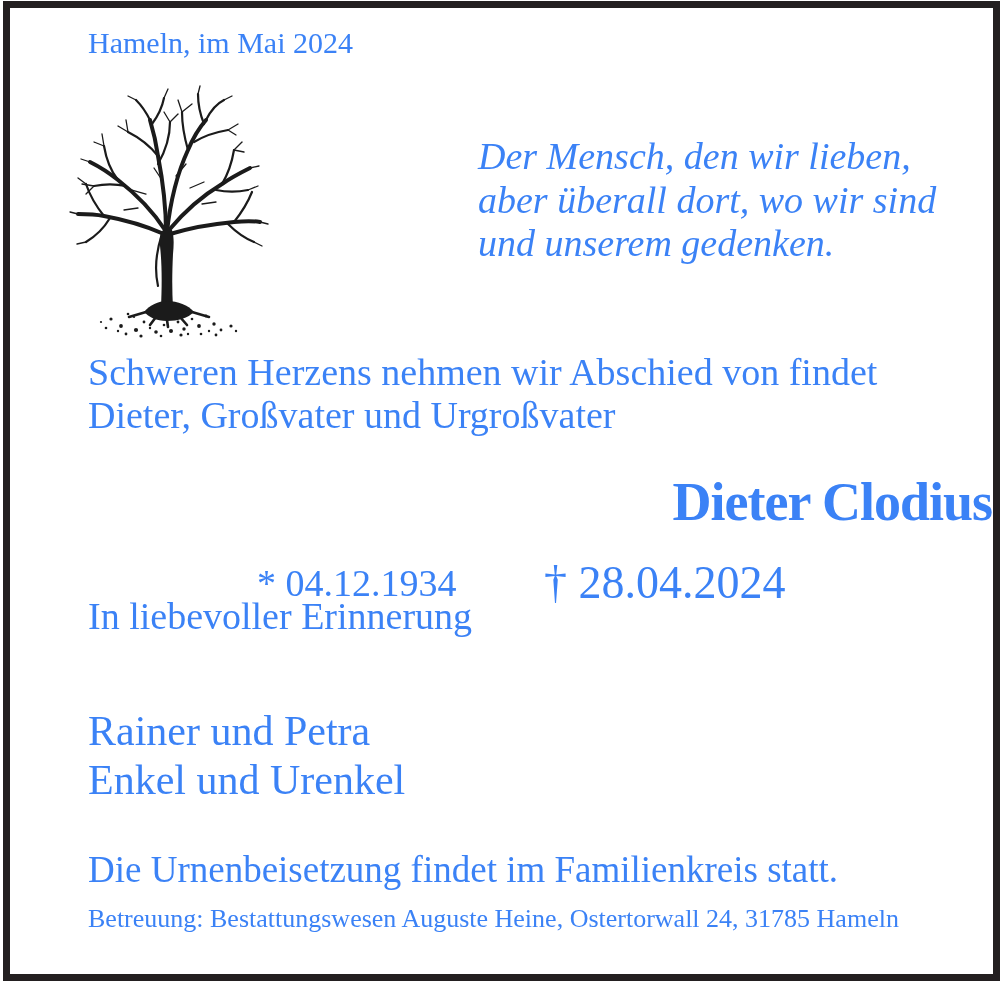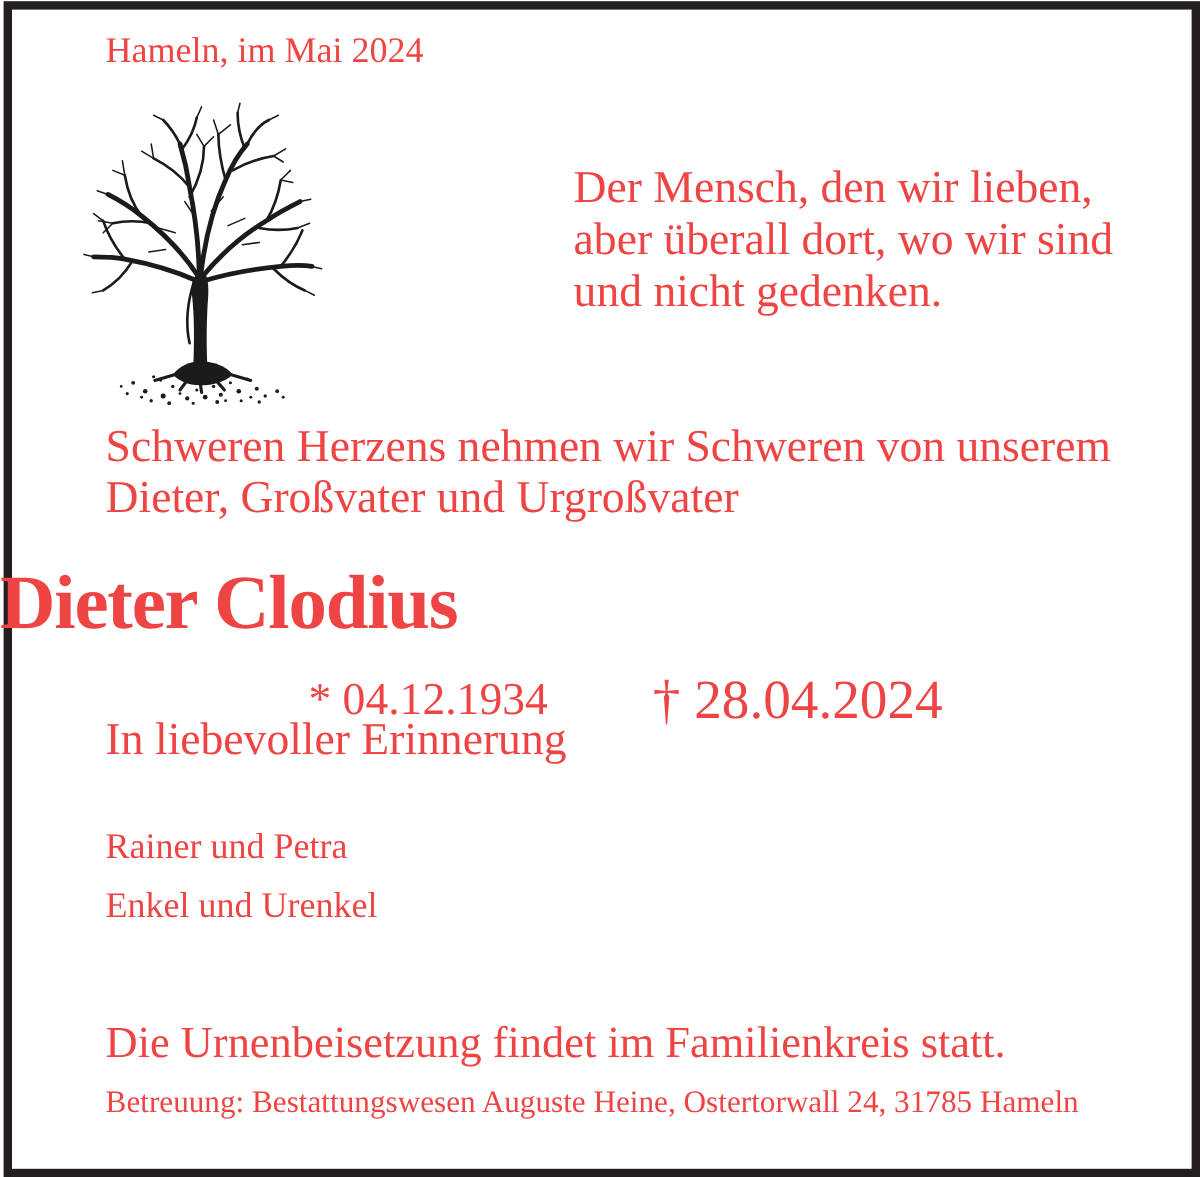--- a/index.html
+++ b/index.html
@@ -6,21 +6,21 @@
     margin: 0;
     padding: 0;
     background: #ffffff;
   }
   .page {
     position: relative;
     width: 1000px;
     height: 981px;
     background: #ffffff;
     font-family: "Liberation Serif", serif;
-    color: #ef4444;
+    color: #3b82f6;
     overflow: hidden;
   }
   .frame {
     position: absolute;
     left: 3px;
     top: 1px;
     right: 0;
     bottom: 0;
     border: 7px solid #231f20;
     pointer-events: none;
@@ -32,46 +32,47 @@
     font-size: 30px;
     line-height: 30px;
   }
   .tree {
     left: 66px; top: 84px;
     width: 205px; height: 255px;
   }
   .poem {
     left: 478px; top: 135px;
     font-size: 38px;
+    font-style: italic;
     line-height: 43.5px;
   }
   .farewell {
     left: 88px; top: 351px;
     font-size: 38px;
     line-height: 43px;
   }
   .name {
     left: 0; right: 8px; top: 462px;
-    text-align: left;
-    font-size: 64px;
+    text-align: right;
+    font-size: 54px;
     font-weight: bold;
     line-height: 80px;
     letter-spacing: -1px;
   }
   .birth { left: 257px; top: 564px; font-size: 38px; line-height: 38px; }
   .death { left: 544px; top: 564px; font-size: 46px; line-height: 38px; }
 
   .intro {
     left: 88px; top: 597px;
     font-size: 38px;
     line-height: 38px;
   }
   .family {
-    left: 88px; top: 681px;
-    font-size: 30px;
+    left: 88px; top: 707px;
+    font-size: 42px;
     line-height: 49px;
   }
   .ceremony {
     left: 88px; top: 851px;
     font-size: 37px;
     line-height: 37px;
     text-align: right;
   }
   .care {
     left: 88px; top: 906px;
@@ -198,25 +199,25 @@
       <circle cx="84" cy="244" r="1.2"></circle>
         <circle cx="122" cy="250" r="1.2"></circle>
       <circle cx="143" cy="247" r="1.2"></circle>
         <circle cx="68" cy="233" r="1.1"></circle>
     </g>
   </svg>
 
   <div class="abs poem">
     <div>Der Mensch, den wir lieben,</div>
     <div>aber überall dort, wo wir sind</div>
-    <div>und nicht gedenken.</div>
+    <div>und unserem gedenken.</div>
   </div>
 
   <div class="abs farewell">
-    <div>Schweren Herzens nehmen wir Schweren von unserem</div>
+    <div>Schweren Herzens nehmen wir Abschied von findet</div>
     <div>Dieter, Großvater und Urgroßvater</div>
   </div>
 
   <div class="abs name">Dieter Clodius</div>
 
   <div class="abs birth"><span>*</span> <span>04.12.1934</span></div>
 
   <div class="abs death"><span>†</span> <span>28.04.2024</span></div>
 
   <div class="abs intro">In liebevoller Erinnerung</div>

